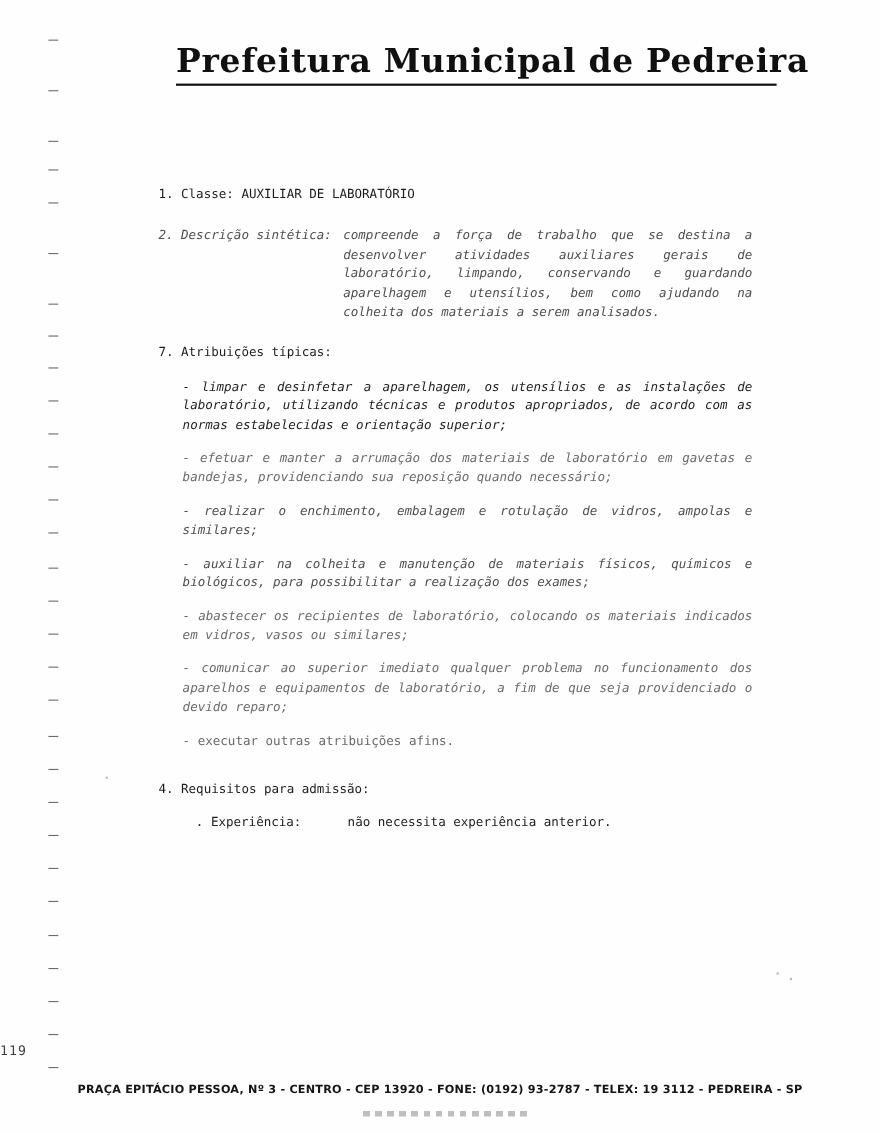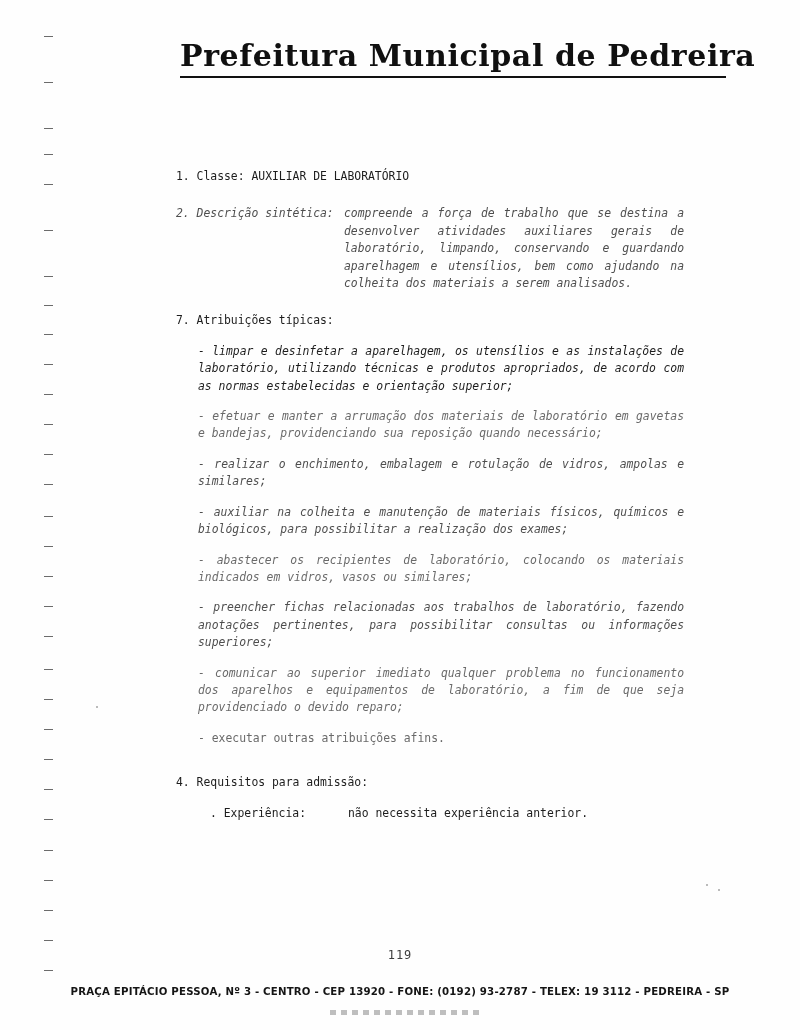--- a/index.html
+++ b/index.html
@@ -51,21 +51,21 @@
     position: absolute;
     left: 92px;
     top: 8px;
     width: 74px;
     height: 92px;
   }
   .crest svg { display: block; }
 
   .title-wrap {
     position: absolute;
-    left: 180px;
+    left: 160px;
     top: 22px;
     width: 560px;
   }
   .doc-title {
     font-family: "DejaVu Serif", serif;
     font-weight: bold;
     font-size: 30px;
     letter-spacing: 0.6px;
     color: #101010;
     white-space: nowrap;
@@ -92,38 +92,37 @@
   
   .content {
     position: absolute;
     left: 144px;
     top: 168px;
     width: 540px;
     font-size: 11.4px;
     line-height: 17.4px;
     color: #1d1d1d;
   }
-  .blk { margin-bottom: 13px; margin-left: 32px; }
+  .blk { margin-bottom: 13px; }
   .blk:last-child { margin-bottom: 0; }
 
   .p { margin: 0; white-space: pre-wrap; }
   .just { text-align: justify; text-align-last: left; font-style: italic; }
   .faded { color: #4e4e4e; }
   .fainter { color: #6a6a6a; }
   .hang { padding-left: 22px; }
   .sub { padding-left: 34px; }
 
   .spacer-sm { height: 7px; }
   .spacer-md { height: 14px; }
 
   .pagenum {
     position: absolute;
     left: 0; right: 0;
     top: 948px;
-    text-align: center;
     font-size: 12px;
     color: #3d3d3d;
     letter-spacing: 1px;
   }
 
   .footer {
     position: absolute;
     left: 0; right: 0;
     top: 986px;
     text-align: center;
@@ -229,23 +228,20 @@
     </div>
 
     <div class="blk hang">
       <p class="p just faded">- auxiliar na colheita e manutenção de materiais físicos, químicos e biológicos, para possibilitar a realização dos exames;</p>
     </div>
 
     <div class="blk hang">
       <p class="p just fainter">- abastecer os recipientes de laboratório, colocando os materiais indicados em vidros, vasos ou similares;</p>
     </div>
 
-    <div class="blk hang">
-      <p class="p just faded">- preencher fichas relacionadas aos trabalhos de laboratório, fazendo anotações pertinentes, para possibilitar consultas ou informações superiores;</p>
-    </div>
 
     <div class="blk hang">
       <p class="p just fainter">- comunicar ao superior imediato qualquer problema no funcionamento dos aparelhos e equipamentos de laboratório, a fim de que seja providenciado o devido reparo;</p>
     </div>
 
     <div class="blk hang">
       <p class="p fainter">- executar outras atribuições afins.</p>
     </div>
 
     <div class="spacer-md"></div>

